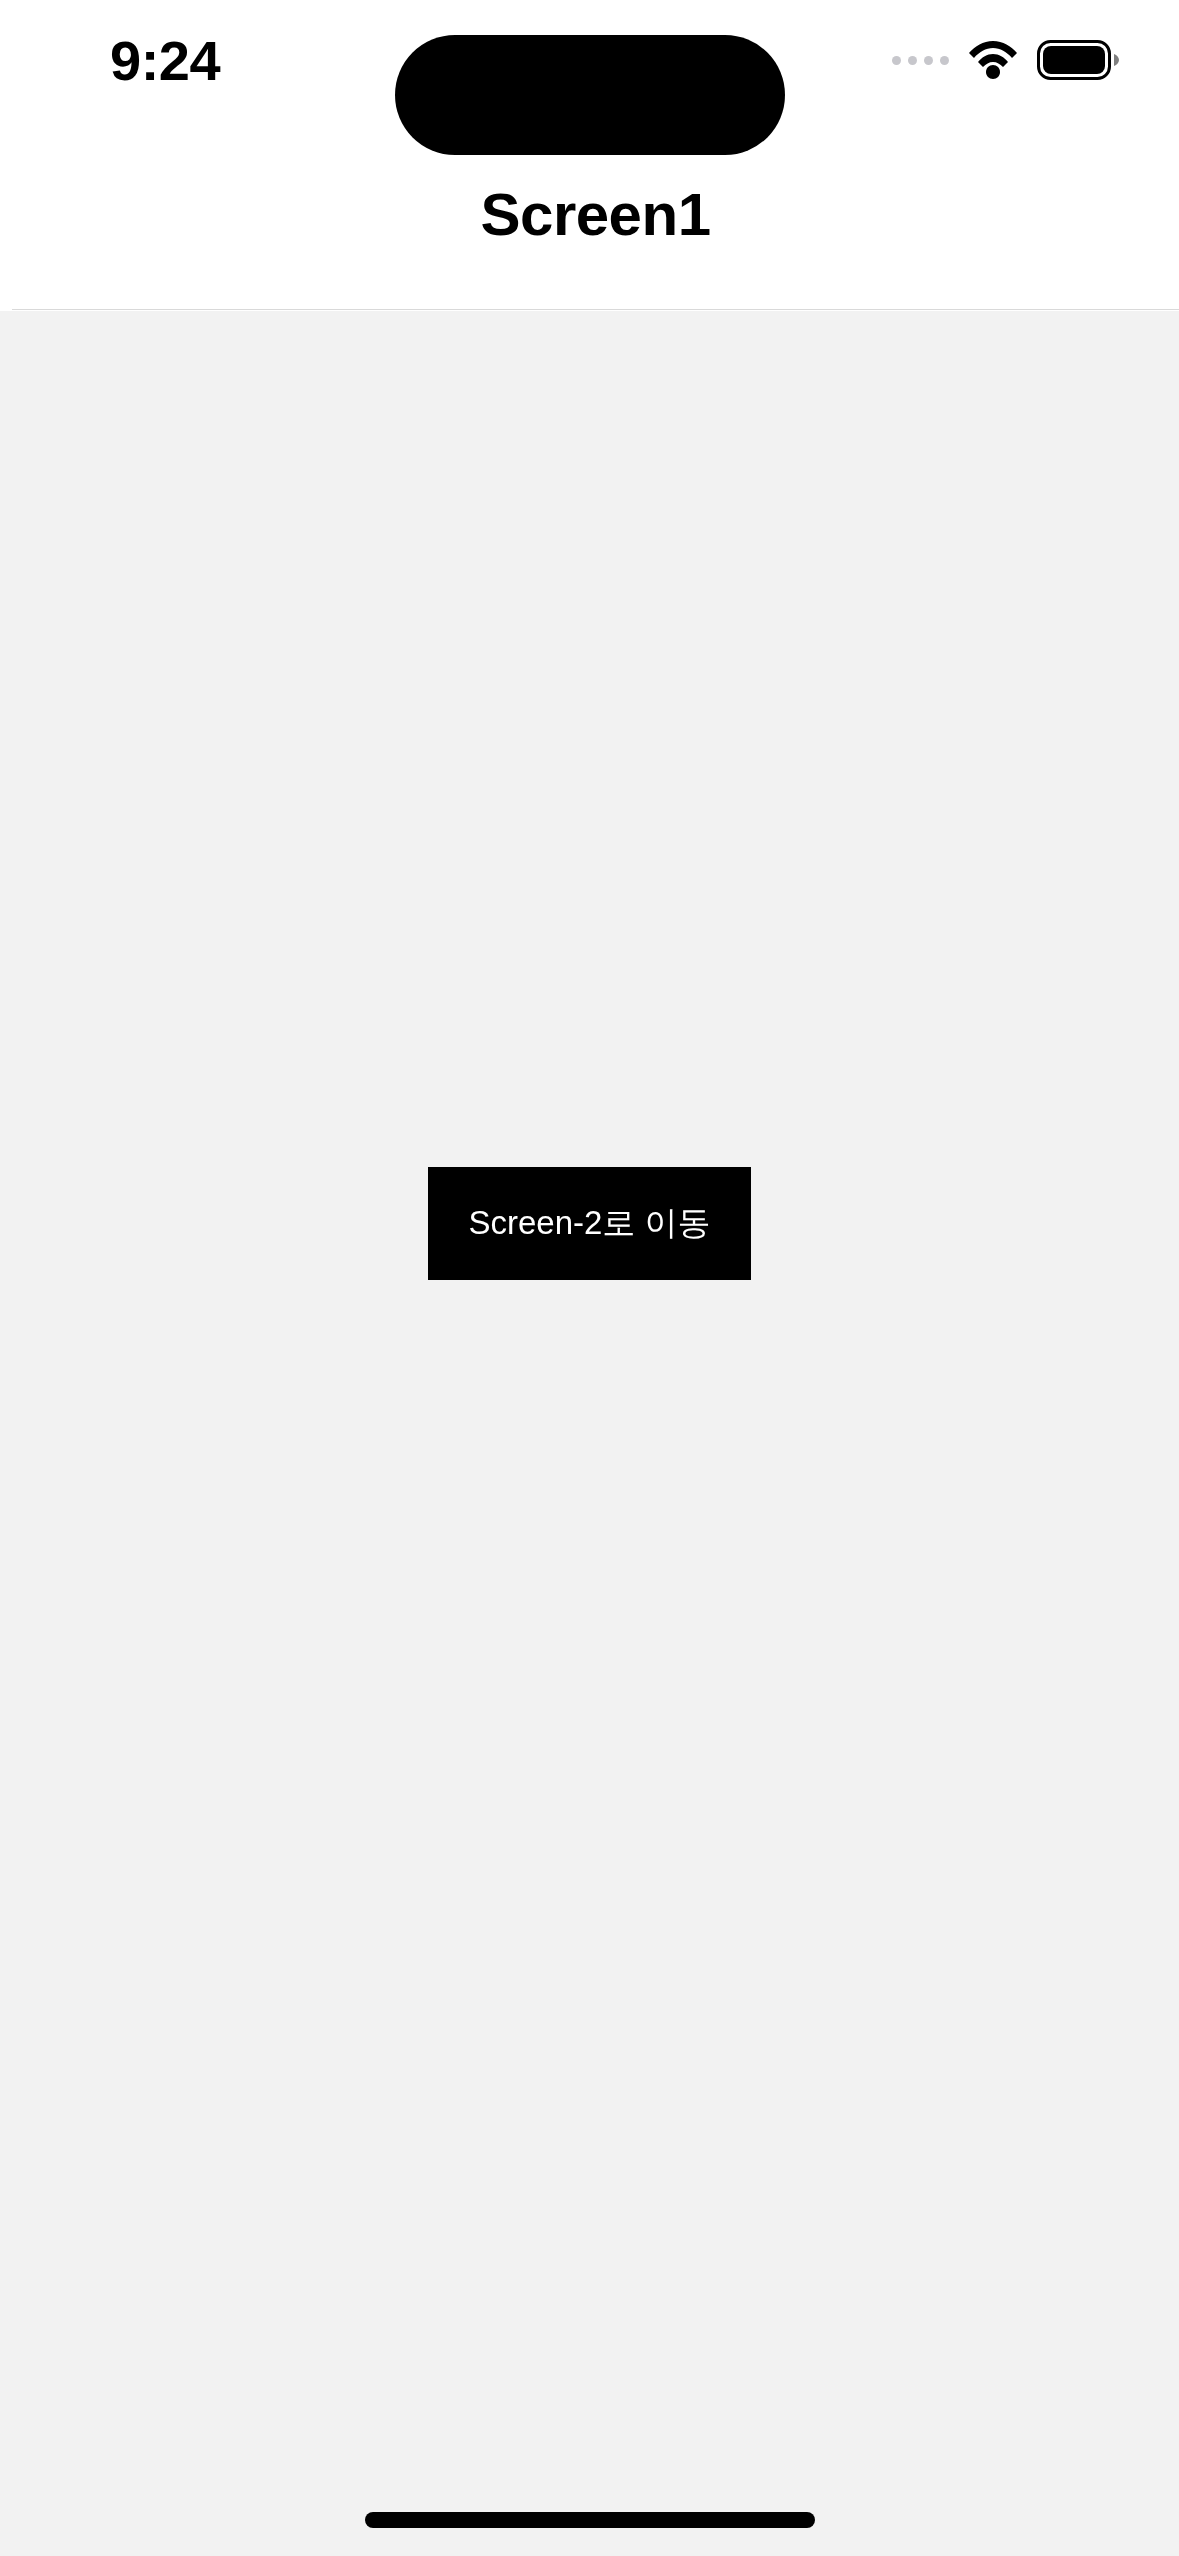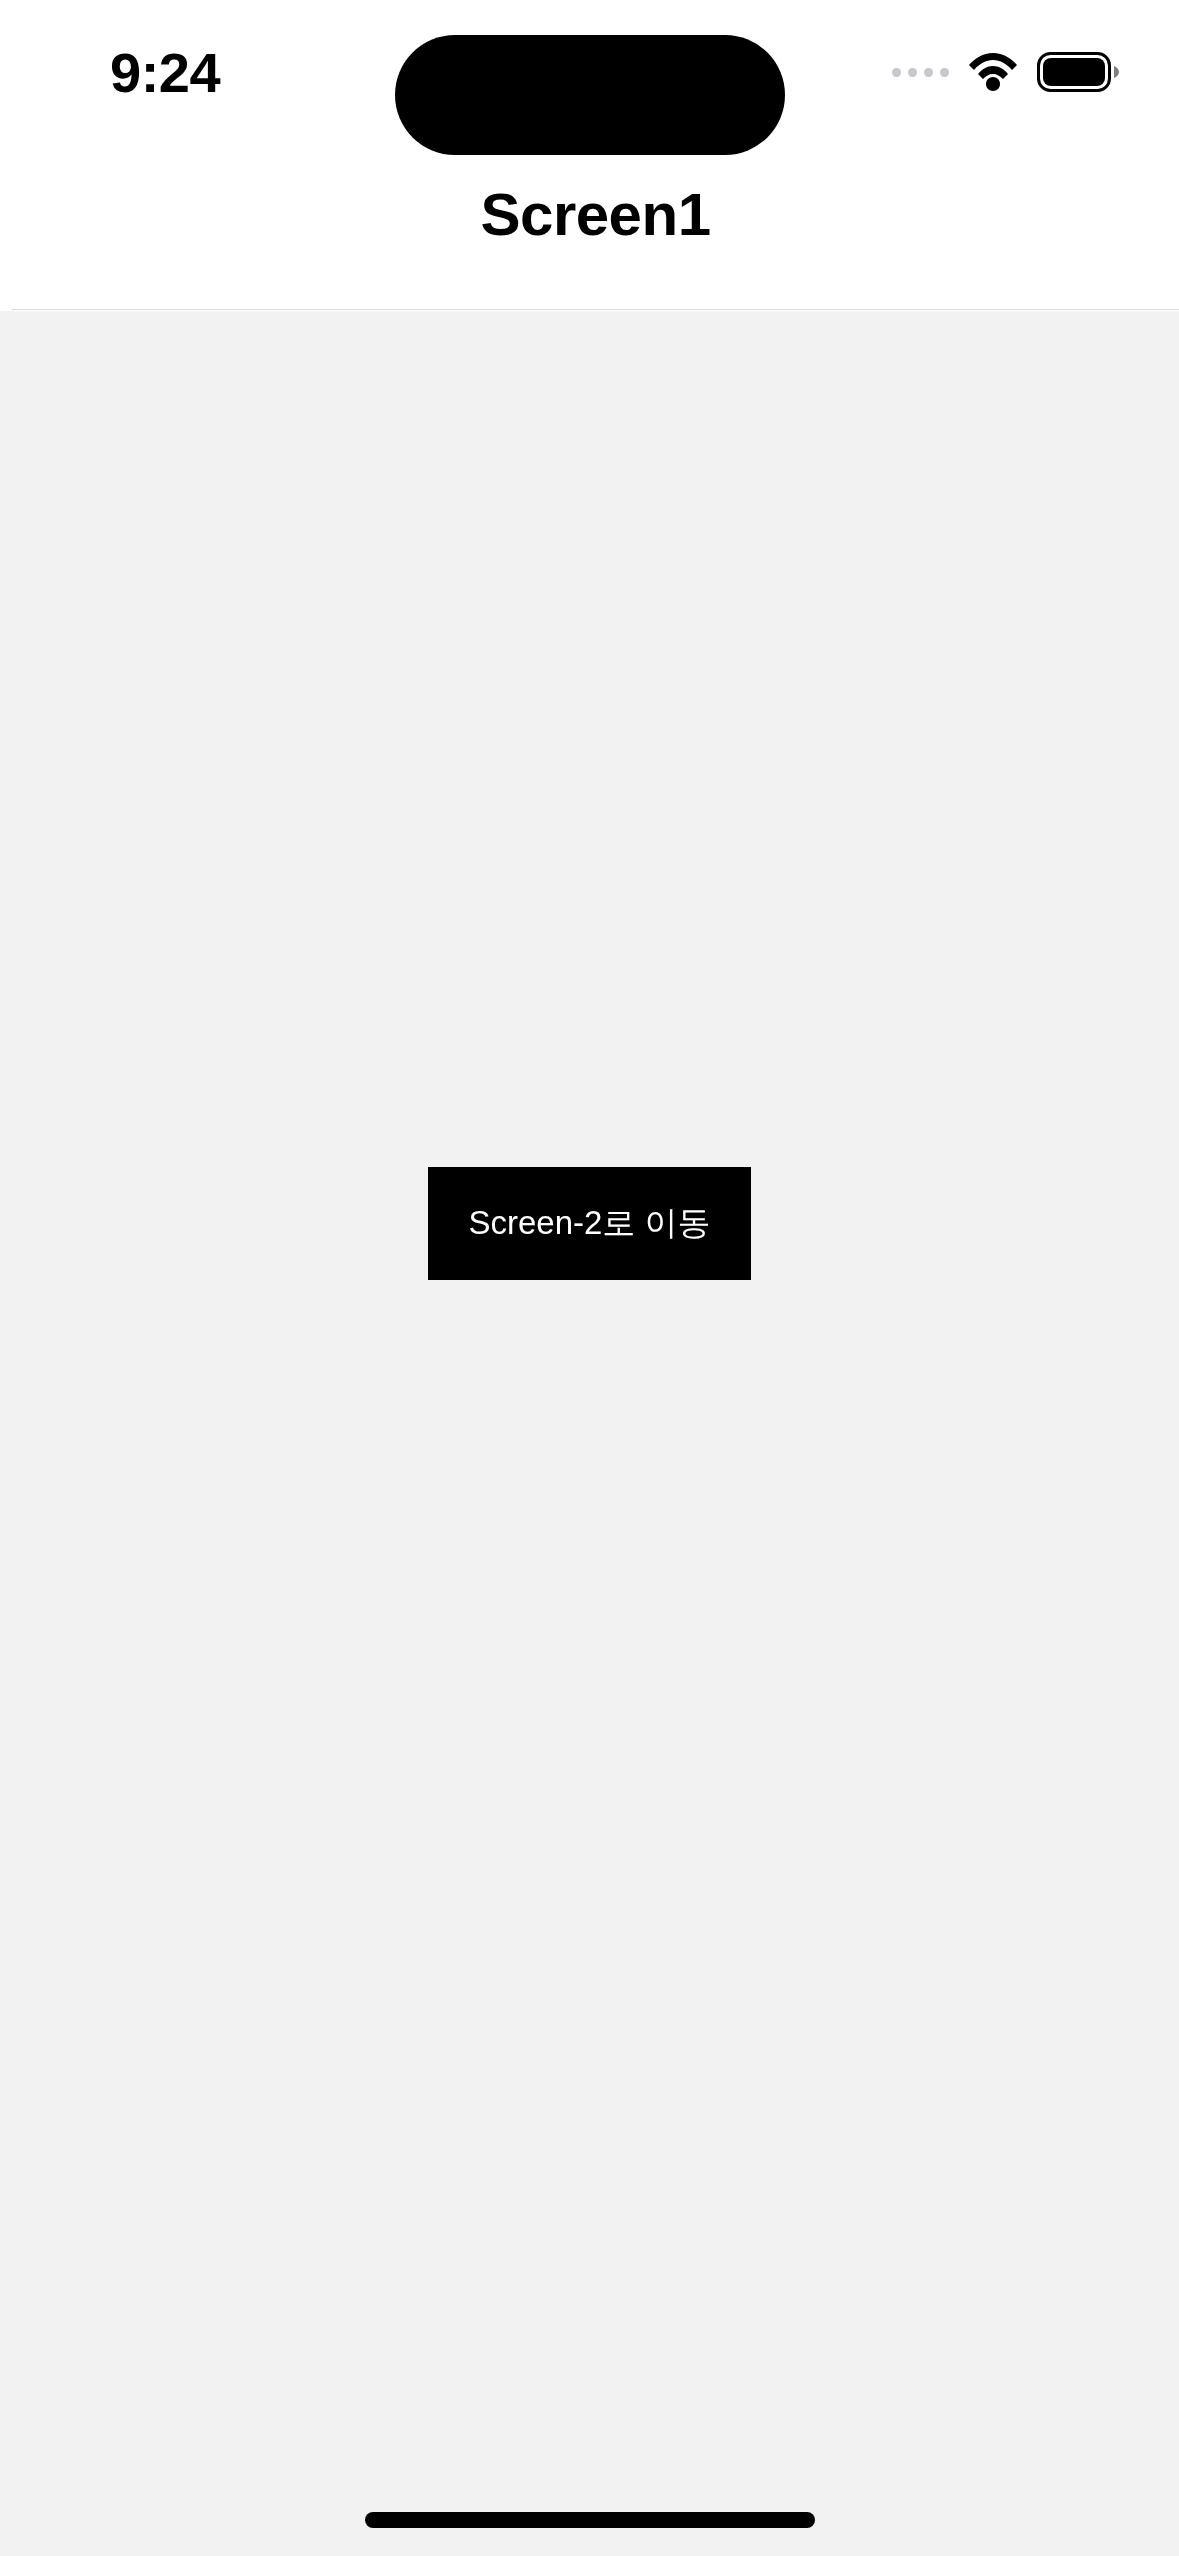--- a/index.html
+++ b/index.html
@@ -13,21 +13,21 @@
       height: 2556px;
       font-family: -apple-system, BlinkMacSystemFont, 'SF Pro Text', 'Helvetica Neue', Arial, sans-serif;
       background: #ffffff;
       position: relative;
       overflow: hidden;
     }
 
     
     .status-bar {
       position: absolute;
-      top: 12px;
+      top: 0;
       left: 0;
       right: 0;
       height: 120px;
       display: flex;
       align-items: center;
       justify-content: space-between;
       padding: 18px 50px;
       background: #ffffff;
       z-index: 10;
     }

